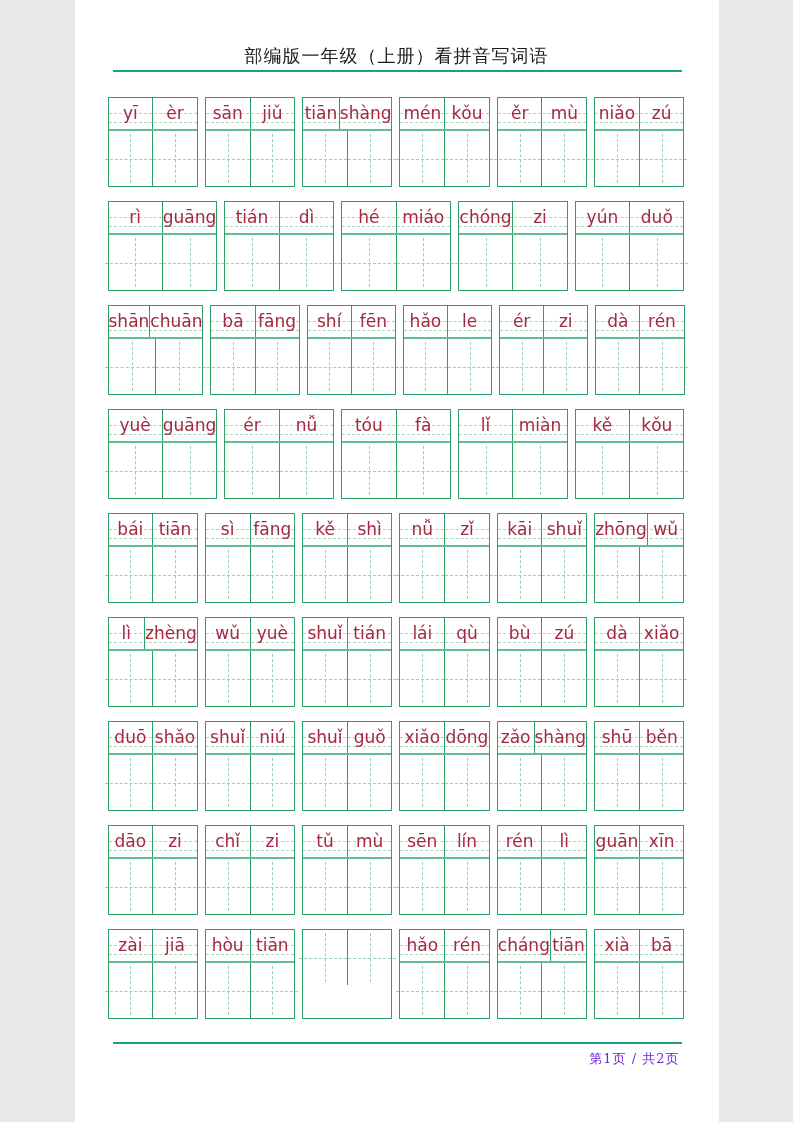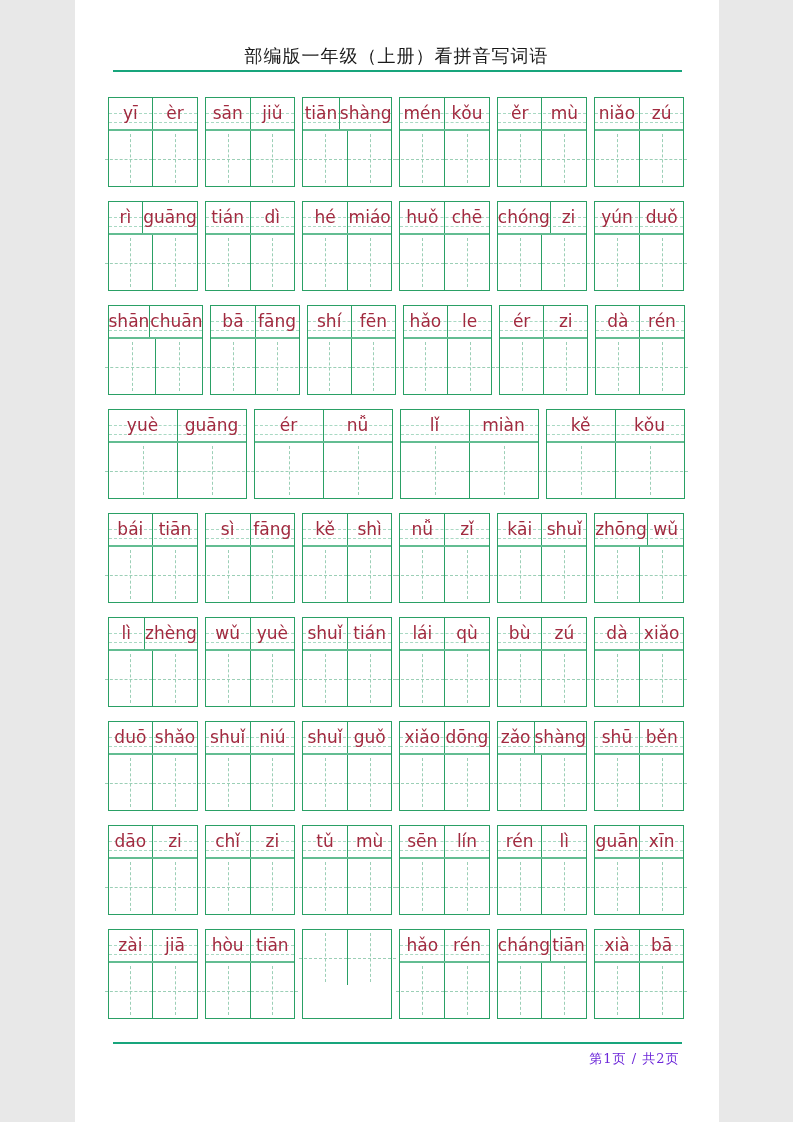--- a/index.html
+++ b/index.html
@@ -199,34 +199,20 @@
             </div>
           </div>
           <div class="write-row">
             <div class="char-cell"></div>
             <div class="char-cell"></div>
           </div>
         </div>
         <div class="group">
           <div class="pinyin-row">
             <div class="pinyin-cell">
-              <span>huǒ</span>
-            </div>
-            <div class="pinyin-cell">
-              <span>chē</span>
-            </div>
-          </div>
-          <div class="write-row">
-            <div class="char-cell"></div>
-            <div class="char-cell"></div>
-          </div>
-        </div>
-        <div class="group">
-          <div class="pinyin-row">
-            <div class="pinyin-cell">
               <span>chóng</span>
             </div>
             <div class="pinyin-cell">
               <span>zi</span>
             </div>
           </div>
           <div class="write-row">
             <div class="char-cell"></div>
             <div class="char-cell"></div>
           </div>
@@ -347,20 +333,34 @@
             <div class="char-cell"></div>
           </div>
         </div>
         <div class="group">
           <div class="pinyin-row">
             <div class="pinyin-cell">
               <span>ér</span>
             </div>
             <div class="pinyin-cell">
               <span>nǚ</span>
+            </div>
+          </div>
+          <div class="write-row">
+            <div class="char-cell"></div>
+            <div class="char-cell"></div>
+          </div>
+        </div>
+        <div class="group">
+          <div class="pinyin-row">
+            <div class="pinyin-cell">
+              <span>tóu</span>
+            </div>
+            <div class="pinyin-cell">
+              <span>fà</span>
             </div>
           </div>
           <div class="write-row">
             <div class="char-cell"></div>
             <div class="char-cell"></div>
           </div>
         </div>
         <div class="group">
           <div class="pinyin-row">
             <div class="pinyin-cell">

